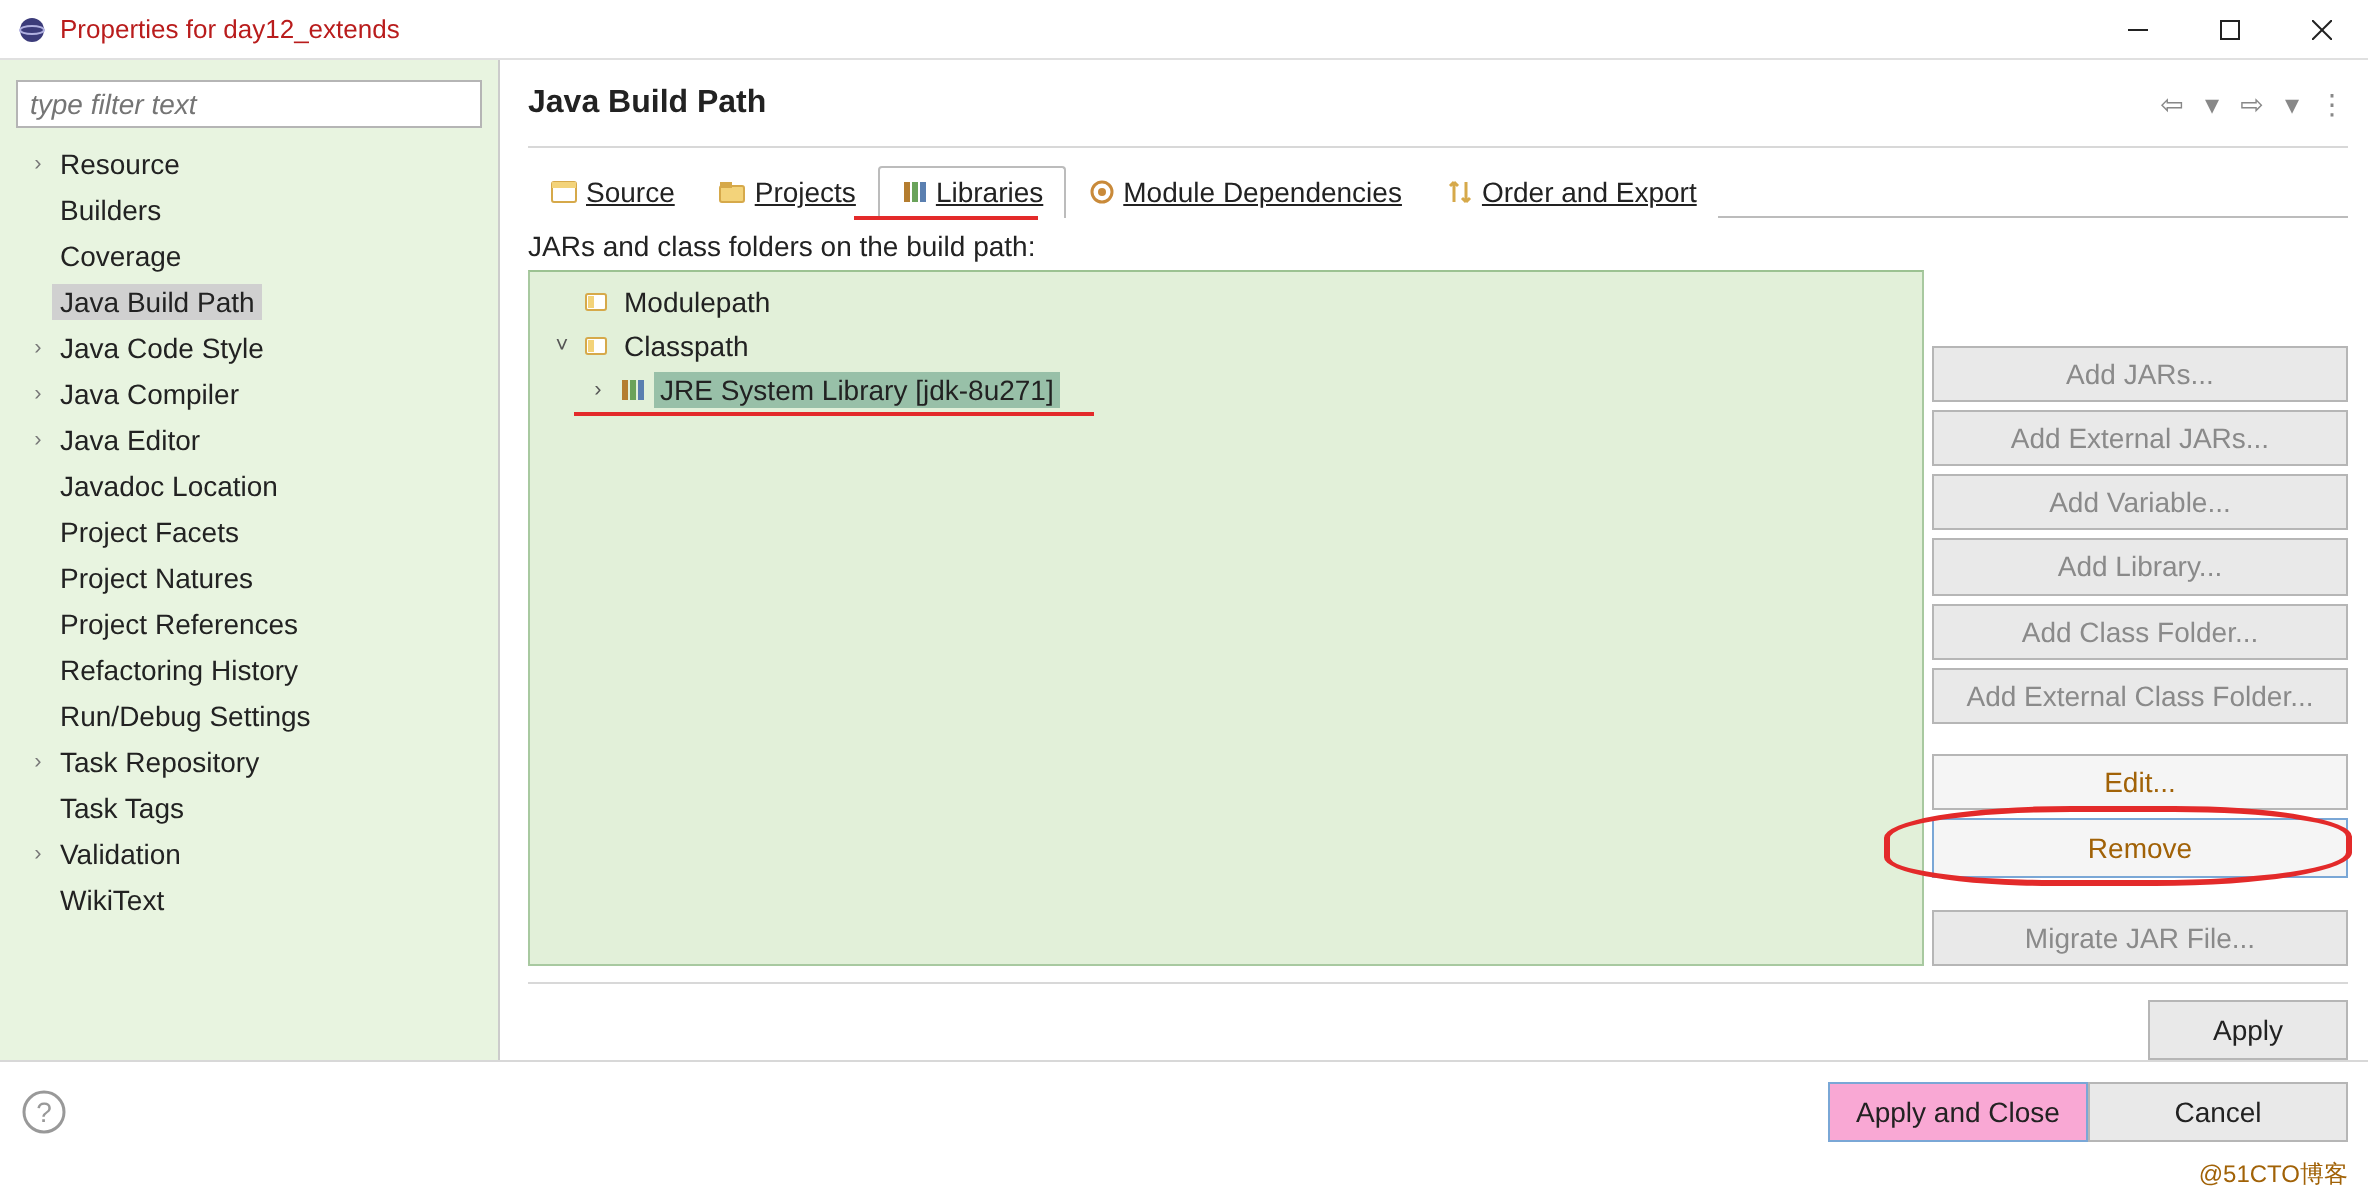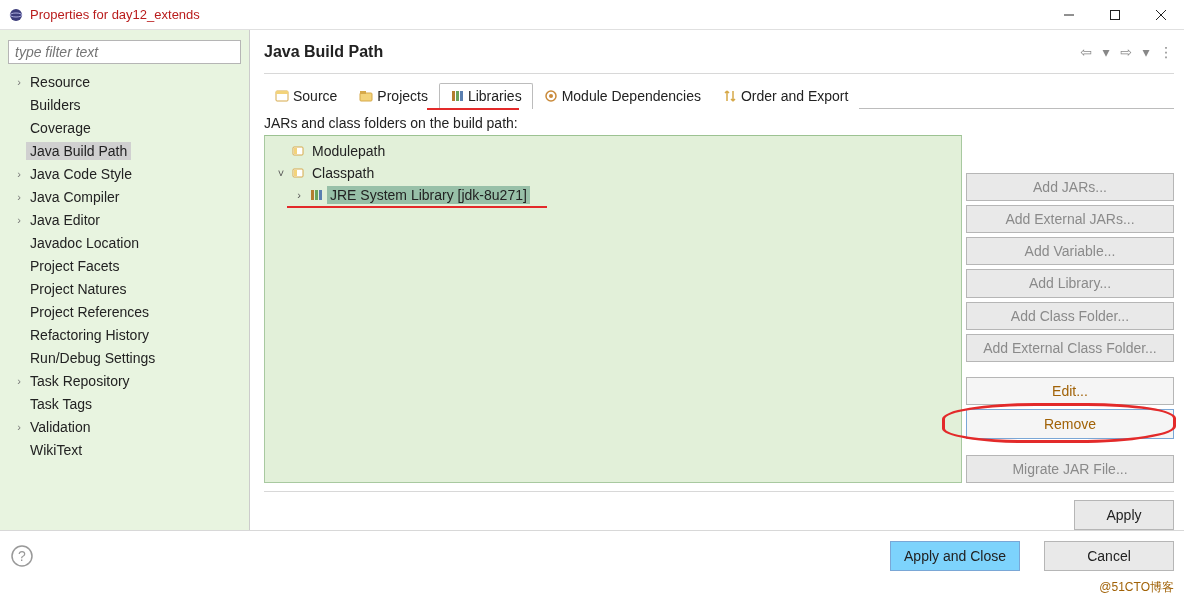--- a/index.html
+++ b/index.html
@@ -27,21 +27,21 @@
 
   
   .rightpanel { flex: 1; display: flex; flex-direction: column; padding: 0 10px 0 14px; }
   .rp-header { display: flex; align-items: center; height: 44px; border-bottom: 1px solid #d8d8d8; }
   .rp-header h1 { font-size: 16px; font-weight: 600; flex: 1; }
   .toolbar-icons { display: flex; gap: 4px; color: #888; font-size: 14px; }
   .arrow-btn { width: 16px; text-align: center; }
   .menu-dots::after { content: "⋮"; }
 
   
-  .tabs { display: flex; border-bottom: 1px solid #bcbcbc; margin-top: 8px; }
+  .tabs { display: flex; border-bottom: 1px solid #bcbcbc; margin-top: 8px; text-decoration: underline; }
   .tab { display: flex; align-items: center; gap: 4px; padding: 4px 10px 5px 10px; cursor: default; border: 1px solid transparent; border-bottom: 0; position: relative; top: 1px; background: #fff; }
   .tab.active { border-color: #bcbcbc; background: #fff; border-top-left-radius: 2px; border-top-right-radius: 2px; }
   .tab .ico { width: 14px; height: 14px; display: inline-block; }
 
   .annot { position: absolute; pointer-events: none; }
 
   .description { padding: 6px 0 4px 0; font-size: 14px; }
 
   .bpbody { flex: 1; display: flex; gap: 4px; min-height: 0; }
   .libtree { flex: 1; background: #e2f0d9; border: 1px solid #a8c9a0; border-top-color: #9cc292; padding: 4px 0; overflow: auto; }
@@ -56,22 +56,22 @@
   .btn { height: 30px; border: 1px solid #b6b6b6; background: #e9e9e9; font-size: 14px; display: flex; align-items: center; justify-content: center; }
   .btn.disabled { color: #8a8a8a; }
   .btn.enabled { background: #f5f5f5; color: #a16207; }
   .btnspacer { height: 8px; }
 
   .applyrow { border-top: 1px solid #d8d8d8; padding-top: 8px; margin-top: 8px; display: flex; justify-content: flex-end; }
 
   .footer { border-top: 1px solid #d8d8d8; height: 50px; display: flex; align-items: center; padding: 0 10px; }
   .help { width: 24px; height: 24px; }
   .footspacer { flex: 1; }
-  .footbtn { width: 130px; height: 30px; border: 1px solid #b6b6b6; background: #e9e9e9; display: flex; align-items: center; justify-content: center; margin-left: 24px; }
-  .footbtn.primary { background: #7dd3fc; border-color: #7aa7d6; }
+  .footbtn { width: 130px; height: 30px; border: 1px solid #b6b6b6; background: #e9e9e9; display: flex; align-items: center; justify-content: center; margin-left: 0; }
+  .footbtn.primary { background: #f9a8d4; border-color: #7aa7d6; }
 
   .watermark { position: absolute; right: 10px; bottom: 2px; color: #a16207; font-size: 12px; }
 
   
   .redline { border-bottom: 2px solid #e32a2a; height: 0; }
   .redcircle { border: 3px solid #e32a2a; border-radius: 40% 38% 42% 36%; }
 </style>
 </head>
 <body>
 

